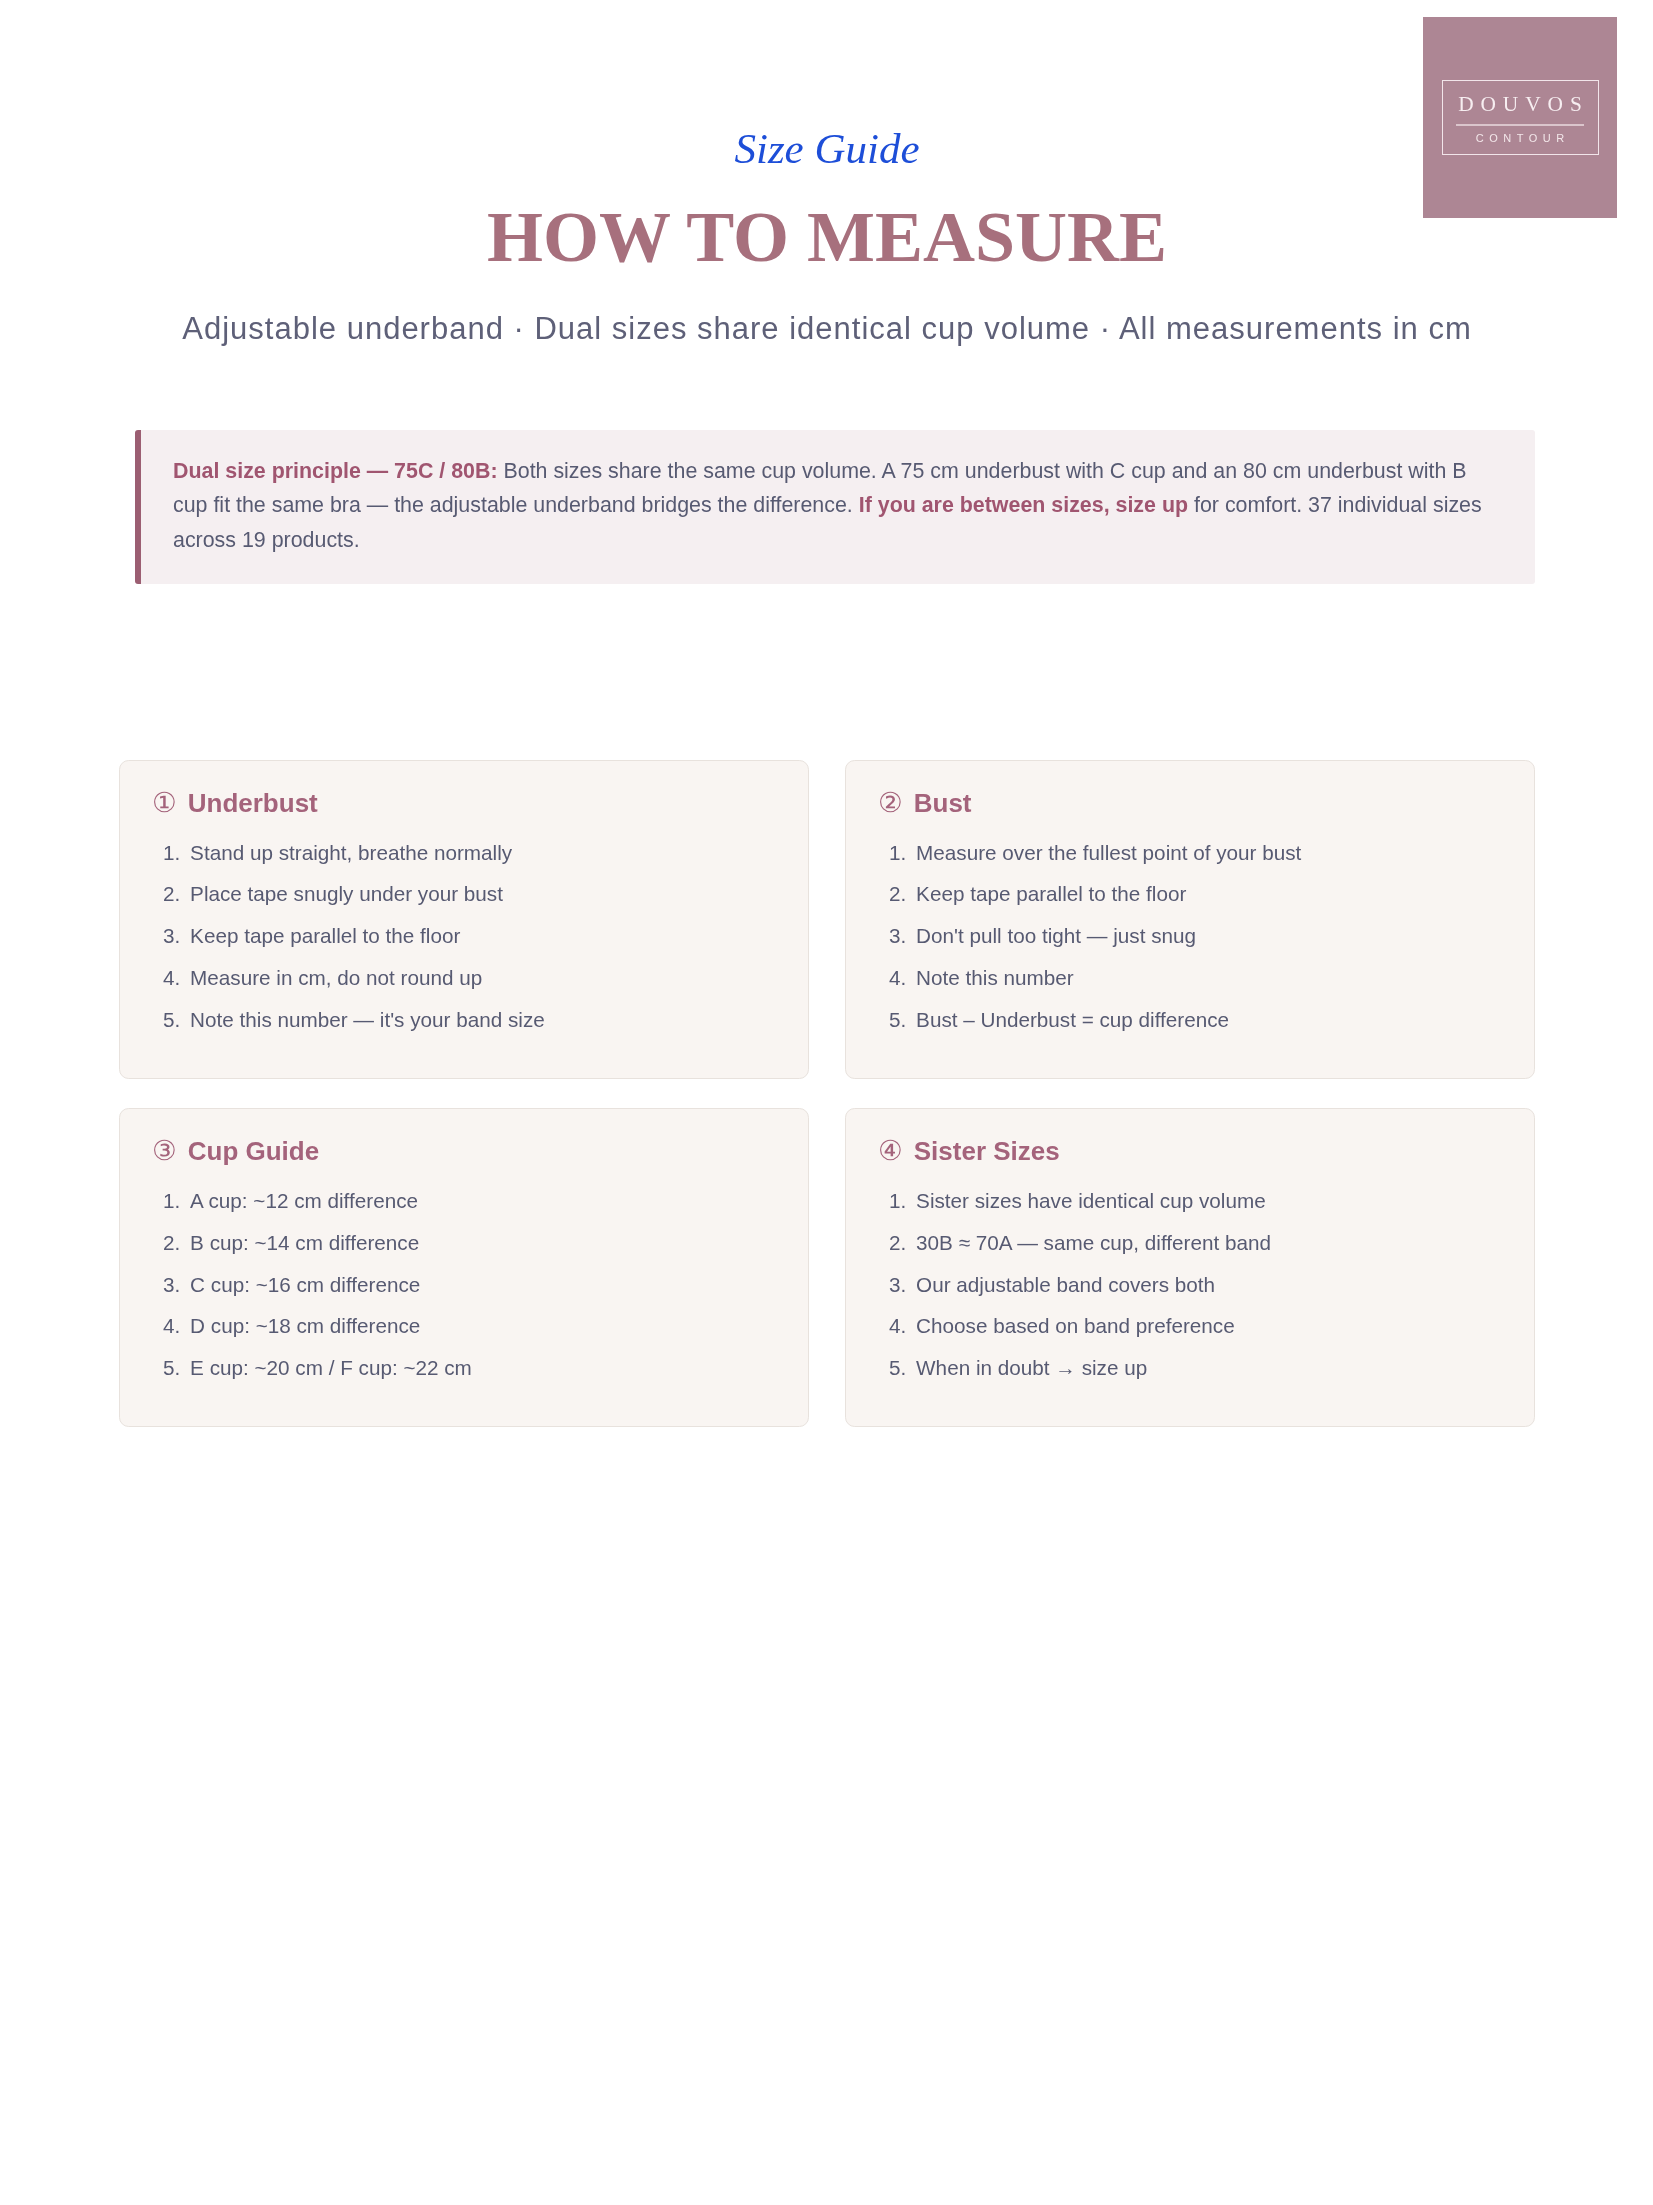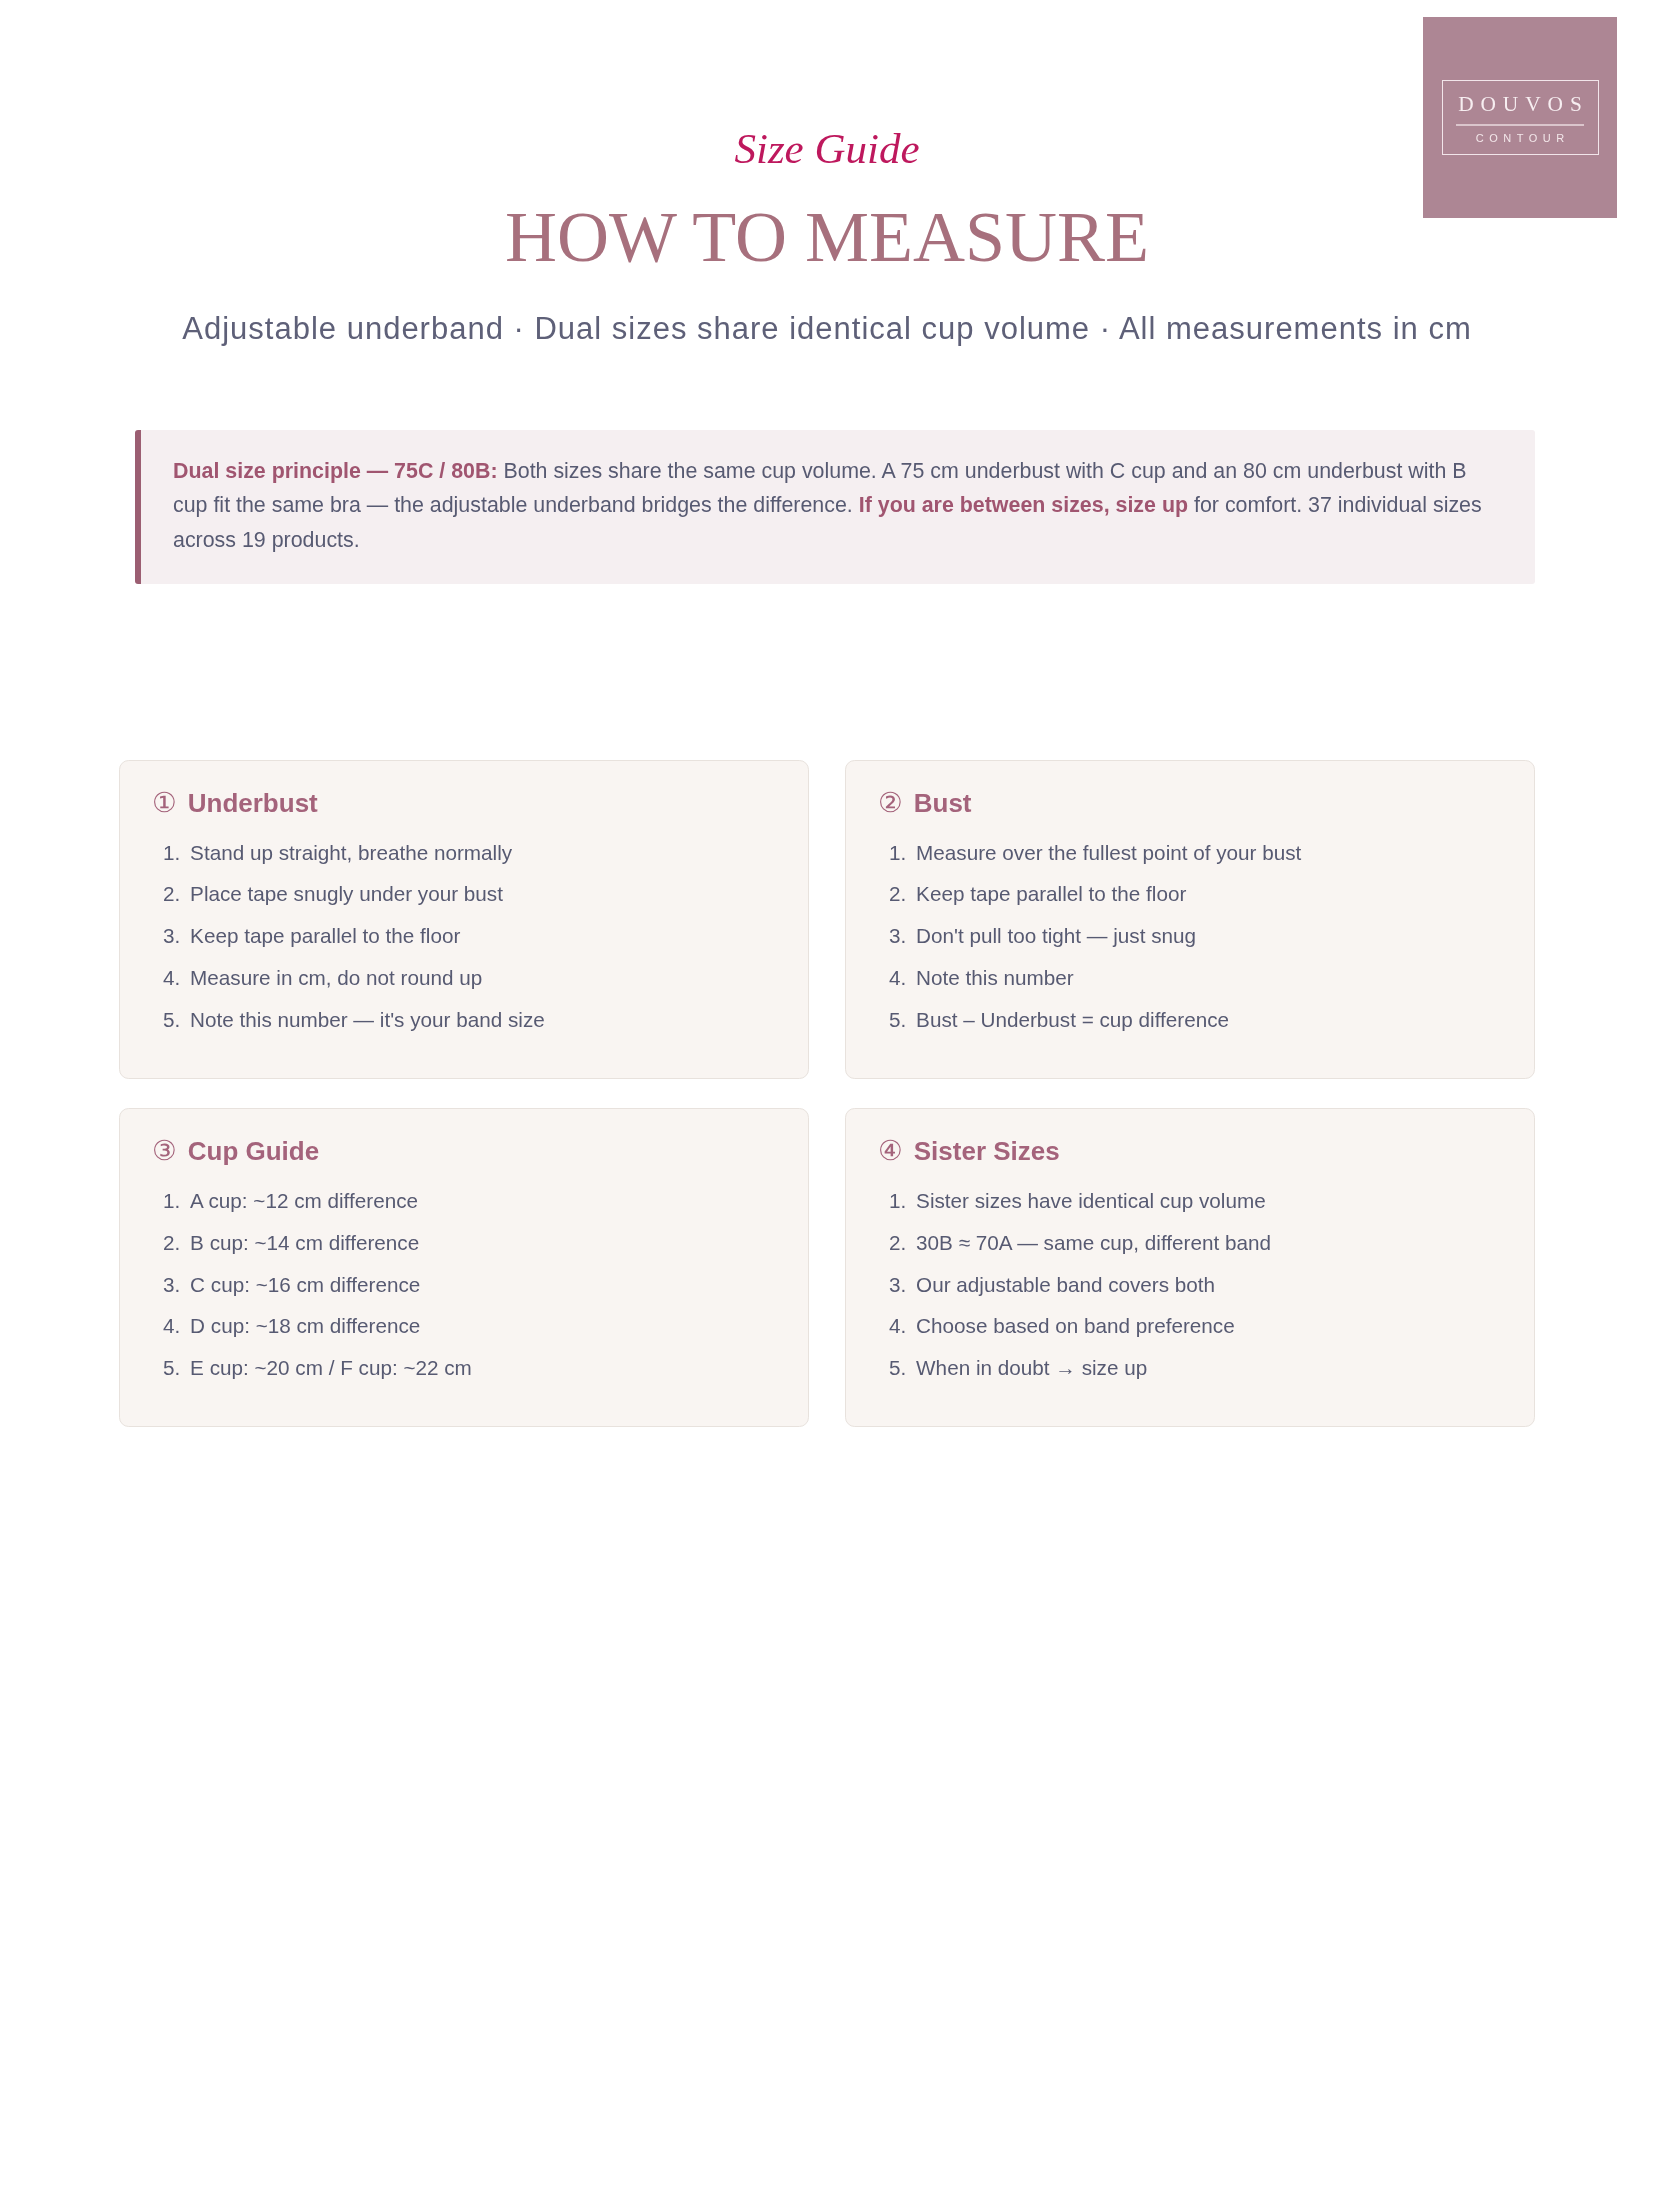--- a/index.html
+++ b/index.html
@@ -38,26 +38,26 @@
     font-size:11px;letter-spacing:5.5px;text-indent:5.5px;
     color:#f3e7ea;
   }
 
   
   header{padding-top:125px;text-align:center;}
   .script-title{
     font-family:"Liberation Serif", serif;
     font-style:italic;
     font-size:43px;line-height:1.1;
-    color:#be185d;
+    color:#1d4ed8;
   }
   .main-title{
     margin:29px 0 0;
     font-family:"Liberation Serif", serif;
-    font-weight:normal;
+    font-weight:bold;
     font-size:72px;line-height:1;
     letter-spacing:0px;
     color:#a7707d;
     text-align:center;
   }
   .subtitle{
     margin-top:38px;
     font-size:31px;letter-spacing:1px;
     color:#5e6078;
   }

